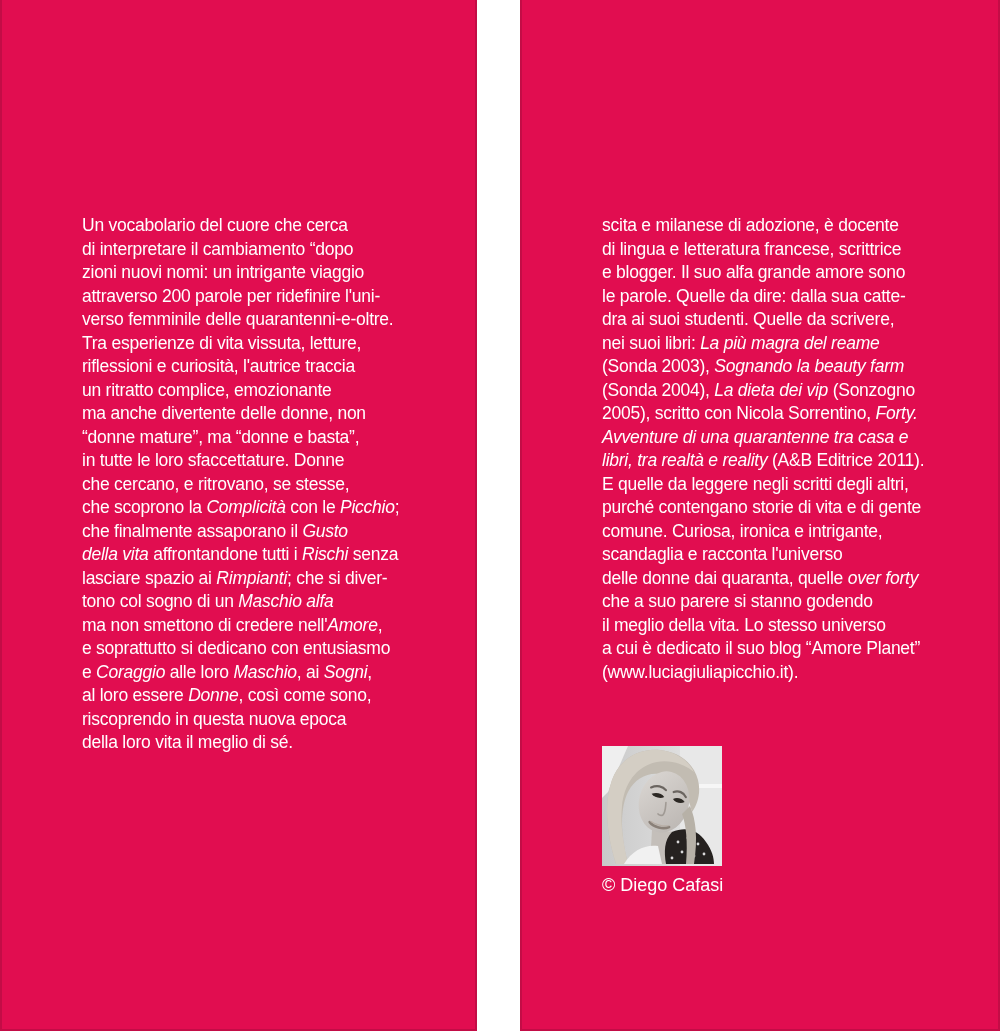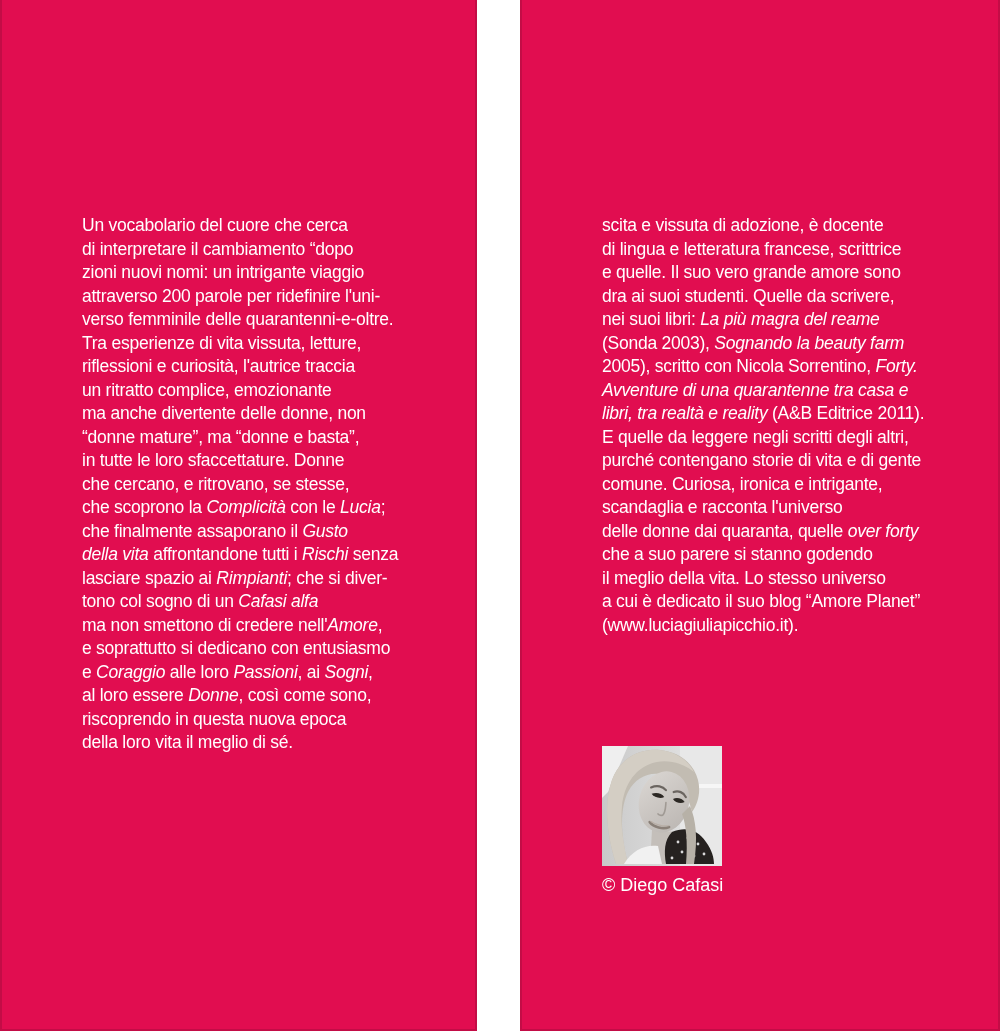--- a/index.html
+++ b/index.html
@@ -62,40 +62,42 @@
       <div class="tl"><span>zioni nuovi nomi: un intrigante viaggio</span></div>
       <div class="tl"><span>attraverso 200 parole per ridefinire l'uni-</span></div>
       <div class="tl"><span>verso femminile delle quarantenni-e-oltre.</span></div>
       <div class="tl"><span>Tra esperienze di vita vissuta, letture,</span></div>
       <div class="tl"><span>riflessioni e curiosità, l'autrice traccia</span></div>
       <div class="tl"><span>un ritratto complice, emozionante</span></div>
       <div class="tl"><span>ma anche divertente delle donne, non</span></div>
       <div class="tl"><span>“donne mature”, ma “donne e basta”,</span></div>
       <div class="tl"><span>in tutte le loro sfaccettature. Donne</span></div>
       <div class="tl"><span>che cercano, e ritrovano, se stesse,</span></div>
-      <div class="tl"><span>che scoprono la </span><span class="i">Complicità</span><span> con le </span><span class="i">Lucia</span><span>;</span></div>
+      <div class="tl"><span>che scoprono la </span><span class="i">Complicità</span><span> con le </span><span class="i">Picchio</span><span>;</span></div>
       <div class="tl"><span>che finalmente assaporano il </span><span class="i">Gusto</span></div>
       <div class="tl"><span class="i">della vita</span><span> affrontandone tutti i </span><span class="i">Rischi</span><span> senza</span></div>
       <div class="tl"><span>lasciare spazio ai </span><span class="i">Rimpianti</span><span>; che si diver-</span></div>
-      <div class="tl"><span>tono col sogno di un </span><span class="i">Cafasi alfa</span></div>
+      <div class="tl"><span>tono col sogno di un </span><span class="i">Maschio alfa</span></div>
       <div class="tl"><span>ma non smettono di credere nell'</span><span class="i">Amore</span><span>,</span></div>
       <div class="tl"><span>e soprattutto si dedicano con entusiasmo</span></div>
-      <div class="tl"><span>e </span><span class="i">Coraggio</span><span> alle loro </span><span class="i">Passioni</span><span>, ai </span><span class="i">Sogni</span><span>,</span></div>
+      <div class="tl"><span>e </span><span class="i">Coraggio</span><span> alle loro </span><span class="i">Maschio</span><span>, ai </span><span class="i">Sogni</span><span>,</span></div>
       <div class="tl"><span>al loro essere </span><span class="i">Donne</span><span>, così come sono,</span></div>
       <div class="tl"><span>riscoprendo in questa nuova epoca</span></div>
       <div class="tl"><span>della loro vita il meglio di sé.</span></div>
     </div>
 
   <div class="blurb blurb-right">
-      <div class="tl"><span>scita e vissuta di adozione, è docente</span></div>
+      <div class="tl"><span>scita e milanese di adozione, è docente</span></div>
       <div class="tl"><span>di lingua e letteratura francese, scrittrice</span></div>
-      <div class="tl"><span>e quelle. Il suo vero grande amore sono</span></div>
+      <div class="tl"><span>e blogger. Il suo alfa grande amore sono</span></div>
+      <div class="tl"><span>le parole. Quelle da dire: dalla sua catte-</span></div>
       <div class="tl"><span>dra ai suoi studenti. Quelle da scrivere,</span></div>
       <div class="tl"><span>nei suoi libri: </span><span class="i">La più magra del reame</span></div>
       <div class="tl"><span>(Sonda 2003), </span><span class="i">Sognando la beauty farm</span></div>
+      <div class="tl"><span>(Sonda 2004), </span><span class="i">La dieta dei vip</span><span> (Sonzogno</span></div>
       <div class="tl"><span>2005), scritto con Nicola Sorrentino, </span><span class="i">Forty.</span></div>
       <div class="tl"><span class="i">Avventure di una quarantenne tra casa e</span></div>
       <div class="tl"><span class="i">libri, tra realtà e reality</span><span> (A&amp;B Editrice 2011).</span></div>
       <div class="tl"><span>E quelle da leggere negli scritti degli altri,</span></div>
       <div class="tl"><span>purché contengano storie di vita e di gente</span></div>
       <div class="tl"><span>comune. Curiosa, ironica e intrigante,</span></div>
       <div class="tl"><span>scandaglia e racconta l'universo</span></div>
       <div class="tl"><span>delle donne dai quaranta, quelle </span><span class="i">over forty</span></div>
       <div class="tl"><span>che a suo parere si stanno godendo</span></div>
       <div class="tl"><span>il meglio della vita. Lo stesso universo</span></div>

